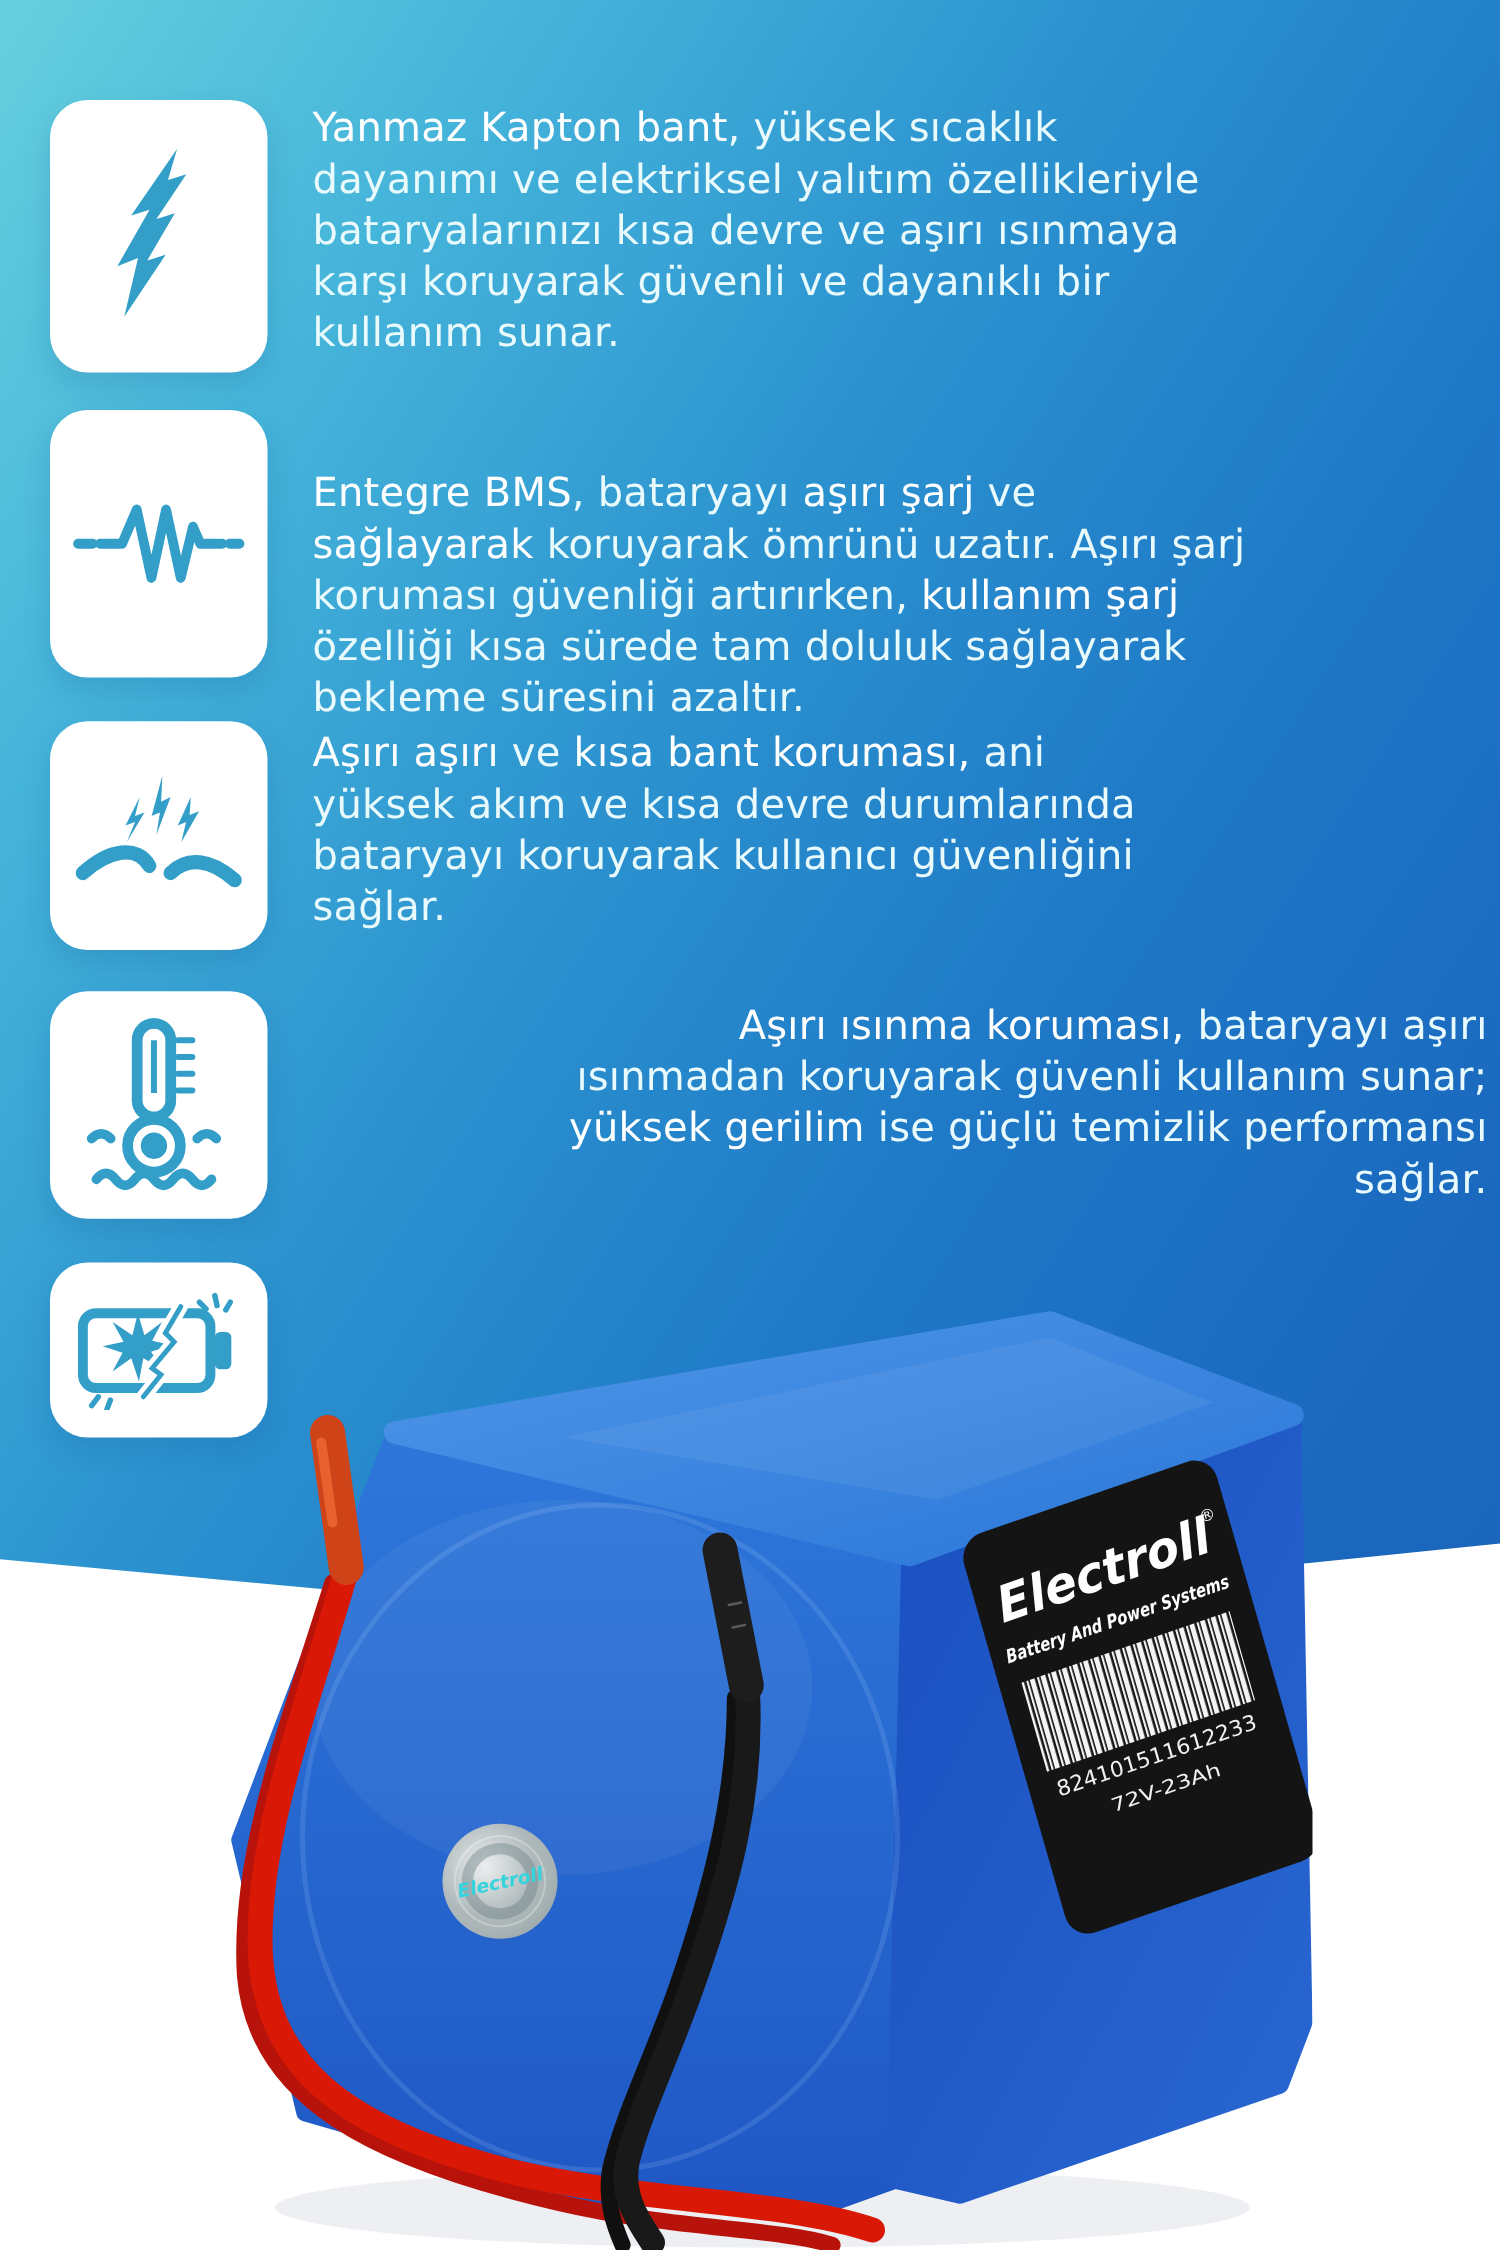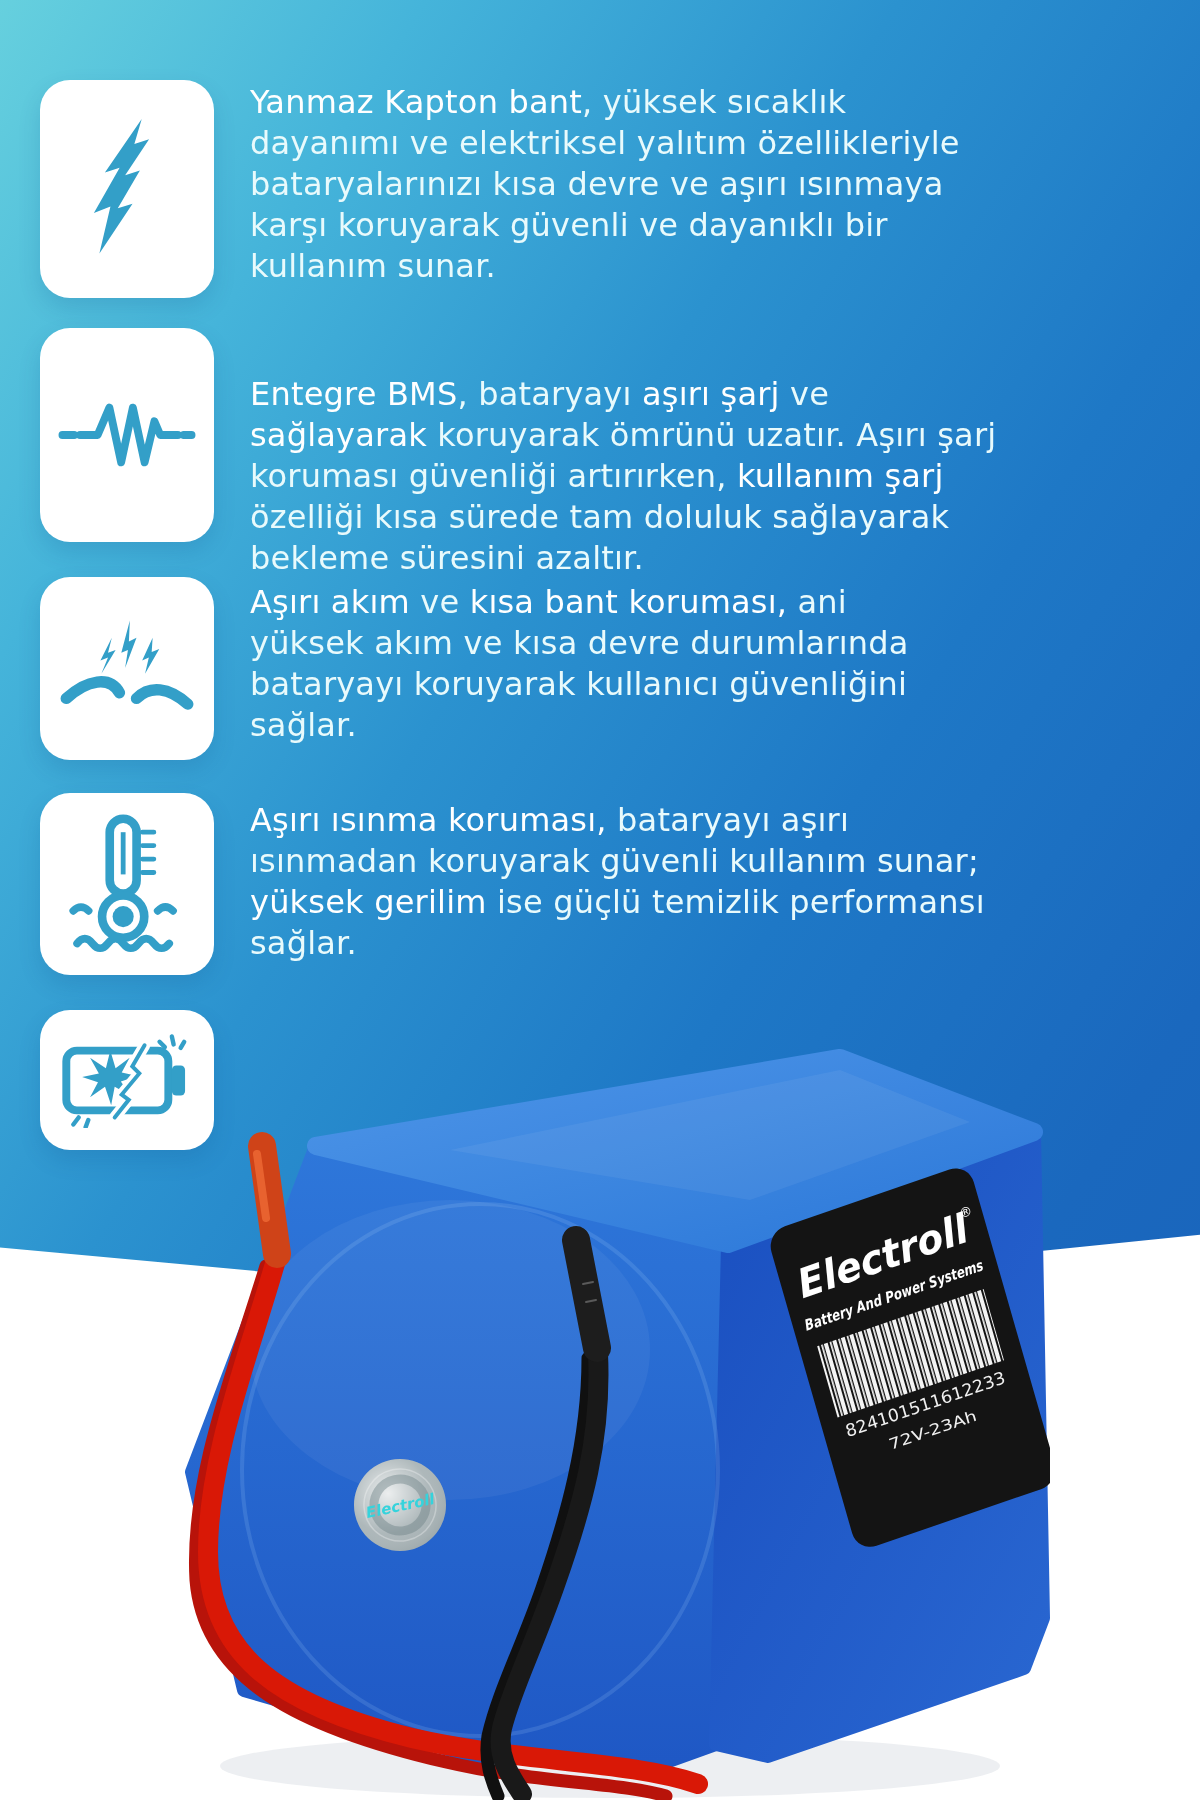--- a/index.html
+++ b/index.html
@@ -118,37 +118,37 @@
 
   <div class="icon-box" style="top:577px;height:183px;">
     <svg class="ic" width="134" height="112" viewBox="0 0 140 118">
       <path d="M6 90 C28 70 52 66 62 84" stroke="#339fc8" stroke-width="12" fill="none" stroke-linecap="round"></path>
       <path d="M134 96 C114 78 94 76 80 90" stroke="#339fc8" stroke-width="12" fill="none" stroke-linecap="round"></path>
       <path d="M54 26 L42 50 L50 47 L43 64 L58 39 L50 42 Z" fill="#339fc8"></path>
       <path d="M73 8 L64 42 L71 39 L68 58 L80 26 L72 30 Z" fill="#339fc8"></path>
       <path d="M97 26 L86 50 L93 47 L89 64 L104 38 L96 41 Z" fill="#339fc8"></path>
     </svg>
   </div>
-  <p class="feature-text" style="top:582px;"><b>Aşırı akım</b><span> ve </span><b>kısa bant koruması,</b><span> ani
+  <p class="feature-text" style="top:582px;"><b>Aşırı aşırı</b><span> ve </span><b>kısa bant koruması,</b><span> ani
 yüksek akım ve kısa devre durumlarında
 bataryayı koruyarak kullanıcı güvenliğini
 sağlar.</span></p>
 
   <div class="icon-box" style="top:793px;height:182px;">
     <svg class="ic" width="116" height="142" viewBox="0 0 120 148">
       <rect x="42" y="6" width="28" height="78" rx="14" stroke="#339fc8" stroke-width="9" fill="none"></rect>
       <line x1="56" y1="20" x2="56" y2="64" stroke="#339fc8" stroke-width="5"></line>
       <path d="M76 20 h12 M76 34 h12 M76 48 h12 M76 62 h12" stroke="#339fc8" stroke-width="5" stroke-linecap="round"></path>
       <circle cx="56" cy="108" r="22" stroke="#339fc8" stroke-width="9" fill="none"></circle>
       <circle cx="56" cy="108" r="11" fill="#339fc8"></circle>
       <path d="M4 102 Q12 94 20 102 M92 102 Q100 94 108 102" stroke="#339fc8" stroke-width="8" fill="none" stroke-linecap="round"></path>
       <path d="M8 136 Q16 126 24 136 T40 136 T56 136 T72 136 T88 136 T104 136" stroke="#339fc8" stroke-width="8" fill="none" stroke-linecap="round"></path>
     </svg>
   </div>
-  <p class="feature-text" style="top:800px;"><b>Aşırı ısınma koruması,</b><span> bataryayı aşırı
+  <p class="feature-text" style="top:800px;text-align:right;"><b>Aşırı ısınma koruması,</b><span> bataryayı aşırı
 ısınmadan koruyarak güvenli kullanım sunar;
 </span><b>yüksek gerilim</b><span> ise güçlü temizlik performansı
 sağlar.</span></p>
 
   <div class="icon-box" style="top:1010px;height:140px;">
     <svg class="ic" width="132" height="95" viewBox="0 0 150 108">
       <rect x="6" y="20" width="116" height="68" rx="12" stroke="#339fc8" stroke-width="9" fill="none"></rect>
       <path d="M87 49 L68 55 L79 71 L61 61 L57 82 L50 61 L33 73 L42 56 L24 50 L43 46 L33 28 L51 40 L56 20 L62 40 L78 28 L69 45 Z" fill="#339fc8"></path>
       <path d="M95 14 L81 38 L89 46 L69 70 L77 76 L61 96" stroke="#ffffff" stroke-width="13" fill="none" stroke-linecap="round"></path>
       <path d="M95 14 L81 38 L89 46 L69 70 L77 76 L61 96" stroke="#339fc8" stroke-width="4.5" fill="none" stroke-linecap="round"></path>

